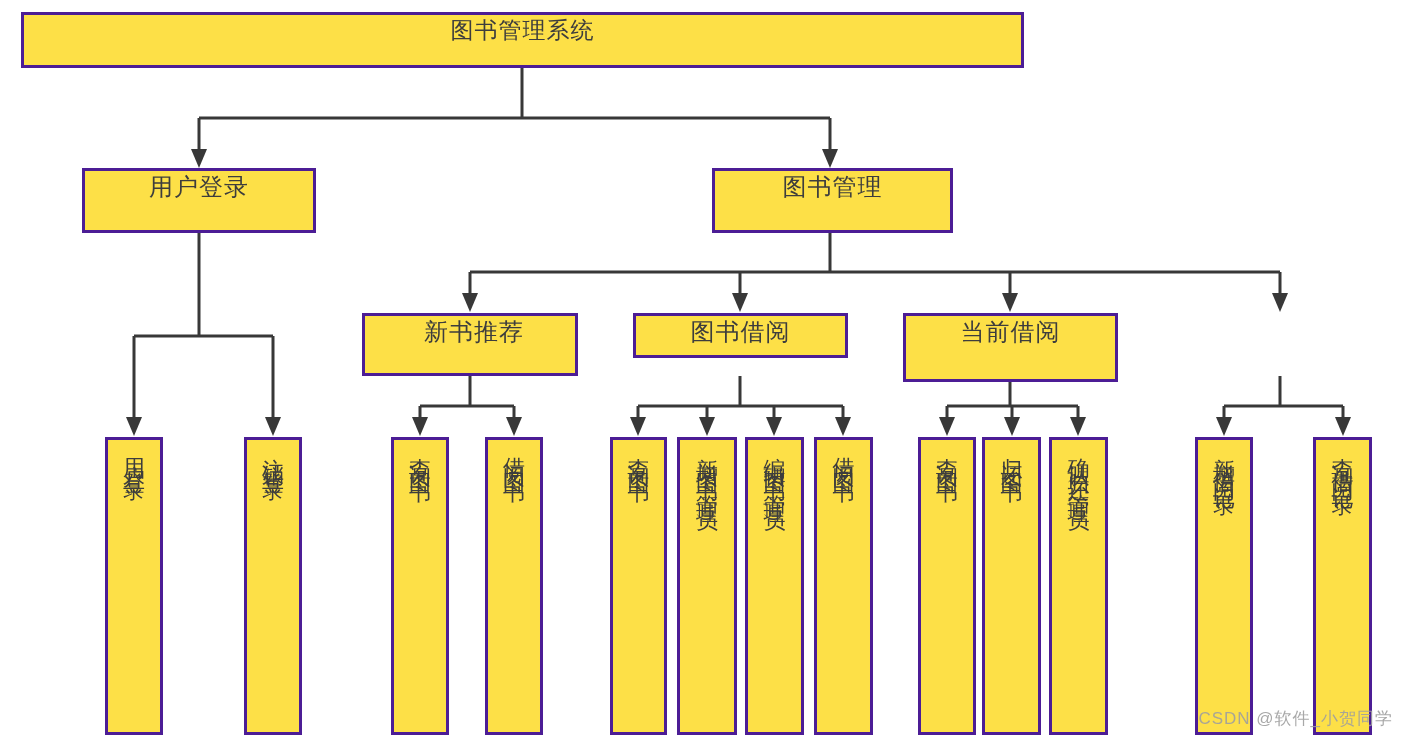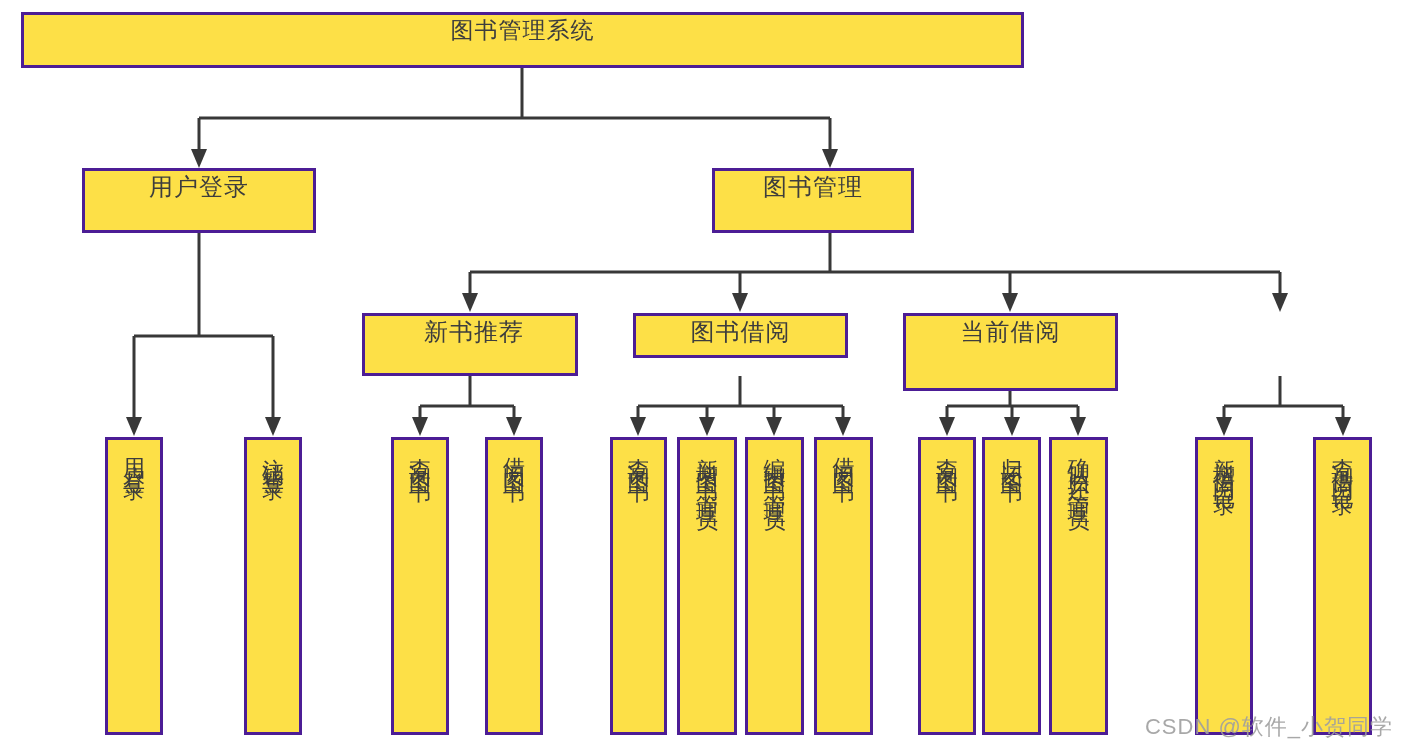--- a/index.html
+++ b/index.html
@@ -34,22 +34,22 @@
   #connectors {
     position: absolute;
     left: 0; top: 0;
     width: 1405px;
     height: 747px;
     z-index: 1;
   }
   #watermark {
     position: absolute;
     right: 12px;
-    bottom: 5px;
-    font-size: 22px;
+    bottom: 17px;
+    font-size: 17px;
     color: rgba(158, 158, 158, 0.9);
     letter-spacing: 1px;
     z-index: 3;
     white-space: nowrap;
   }
 </style>
 </head>
 <body>
 
 <div id="stage">
@@ -94,31 +94,31 @@
     </g>
   </svg>
 
   <div class="box node-h root-box" style="left:21px; top:12px; width:1003px; height:56px;">
     <span>图书管理系统</span>
   </div>
 
   <div class="box node-h" style="left:82px; top:168px; width:234px; height:65px;">
     <span>用户登录</span>
   </div>
-  <div class="box node-h" style="left:712px; top:168px; width:202px; height:65px;">
+  <div class="box node-h" style="left:712px; top:168px; width:241px; height:65px;">
     <span>图书管理</span>
   </div>
 
   <div class="box node-h" style="left:362px; top:313px; width:216px; height:63px;padding-left:8px;">
     <span>新书推荐</span>
   </div>
   <div class="box node-h" style="left:633px; top:313px; width:215px; height:45px;">
     <span>图书借阅</span>
   </div>
-  <div class="box node-h" style="left:903px; top:313px; width:215px; height:78px;">
+  <div class="box node-h" style="left:903px; top:313px; width:215px; height:69px;">
     <span>当前借阅</span>
   </div>
 
   <div class="box leaf" style="left:105px; top:437px; width:58px; height:298px;">
     <span>用户登录</span>
   </div>
   <div class="box leaf" style="left:244px; top:437px; width:58px; height:298px;">
     <span>注销登录</span>
   </div>
 

